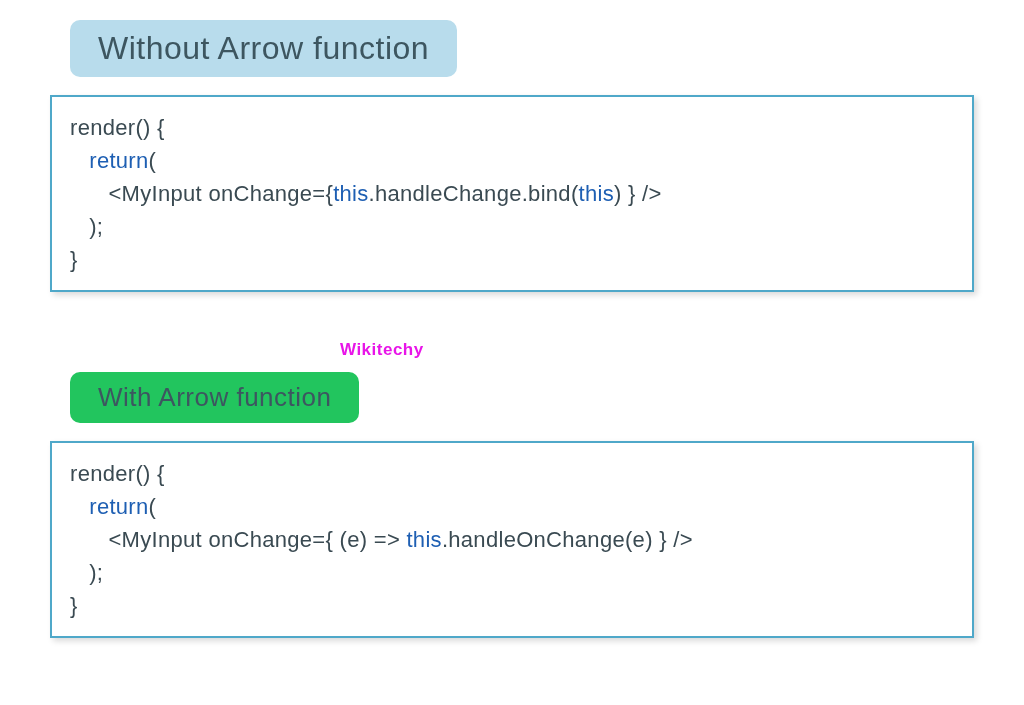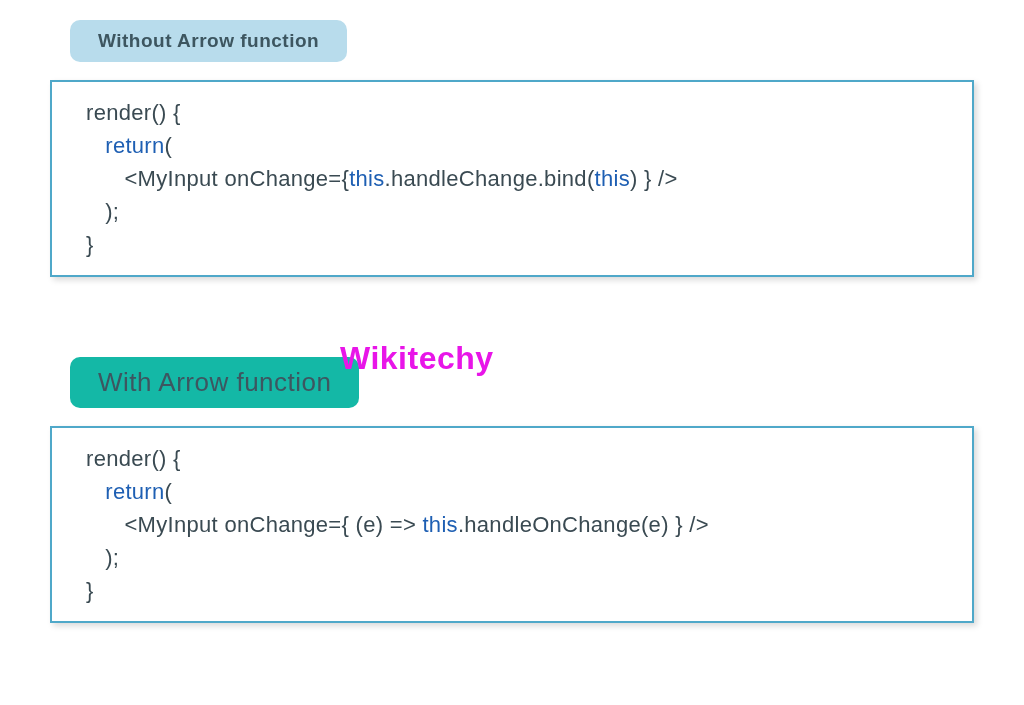--- a/index.html
+++ b/index.html
@@ -15,31 +15,31 @@
       padding: 20px 50px;
       position: relative;
     }
     .section {
       margin-bottom: 20px;
     }
     .heading-blue {
       display: inline-block;
       background: #b8dcec;
       color: #3d5660;
-      font-size: 19px;
-      font-weight: 700;
+      font-size: 32px;
+      font-weight: 400;
       padding: 10px 28px;
       border-radius: 10px;
       margin-left: 20px;
       margin-bottom: 18px;
       letter-spacing: 0.5px;
     }
     .heading-green {
       display: inline-block;
-      background: #14b8a6;
+      background: #22c55e;
       color: #3d5660;
       font-size: 26px;
       font-weight: 400;
       padding: 10px 28px;
       border-radius: 10px;
       margin-left: 20px;
       margin-bottom: 18px;
       letter-spacing: 0.5px;
     }
     .code-box {
@@ -49,32 +49,31 @@
       font-family: "Segoe UI", Tahoma, sans-serif;
       font-size: 22px;
       line-height: 1.5;
       color: #3a4a52;
       box-shadow: 3px 3px 6px rgba(0,0,0,0.15);
       margin-bottom: 30px;
       letter-spacing: 0.3px;
     }
     .code-line {
       white-space: pre;
-      margin-left: 16px;
     }
     .kw {
       color: #1e5fb3;
       font-weight: 400;
     }
     .watermark {
       position: absolute;
       left: 340px;
       top: 340px;
       color: #e815e8;
-      font-size: 32px;
+      font-size: 17px;
       font-weight: 700;
       font-family: Arial, sans-serif;
       letter-spacing: 0.5px;
     }
     .spacer {
       height: 50px;
     }
   </style>
 </head>
 <body>

